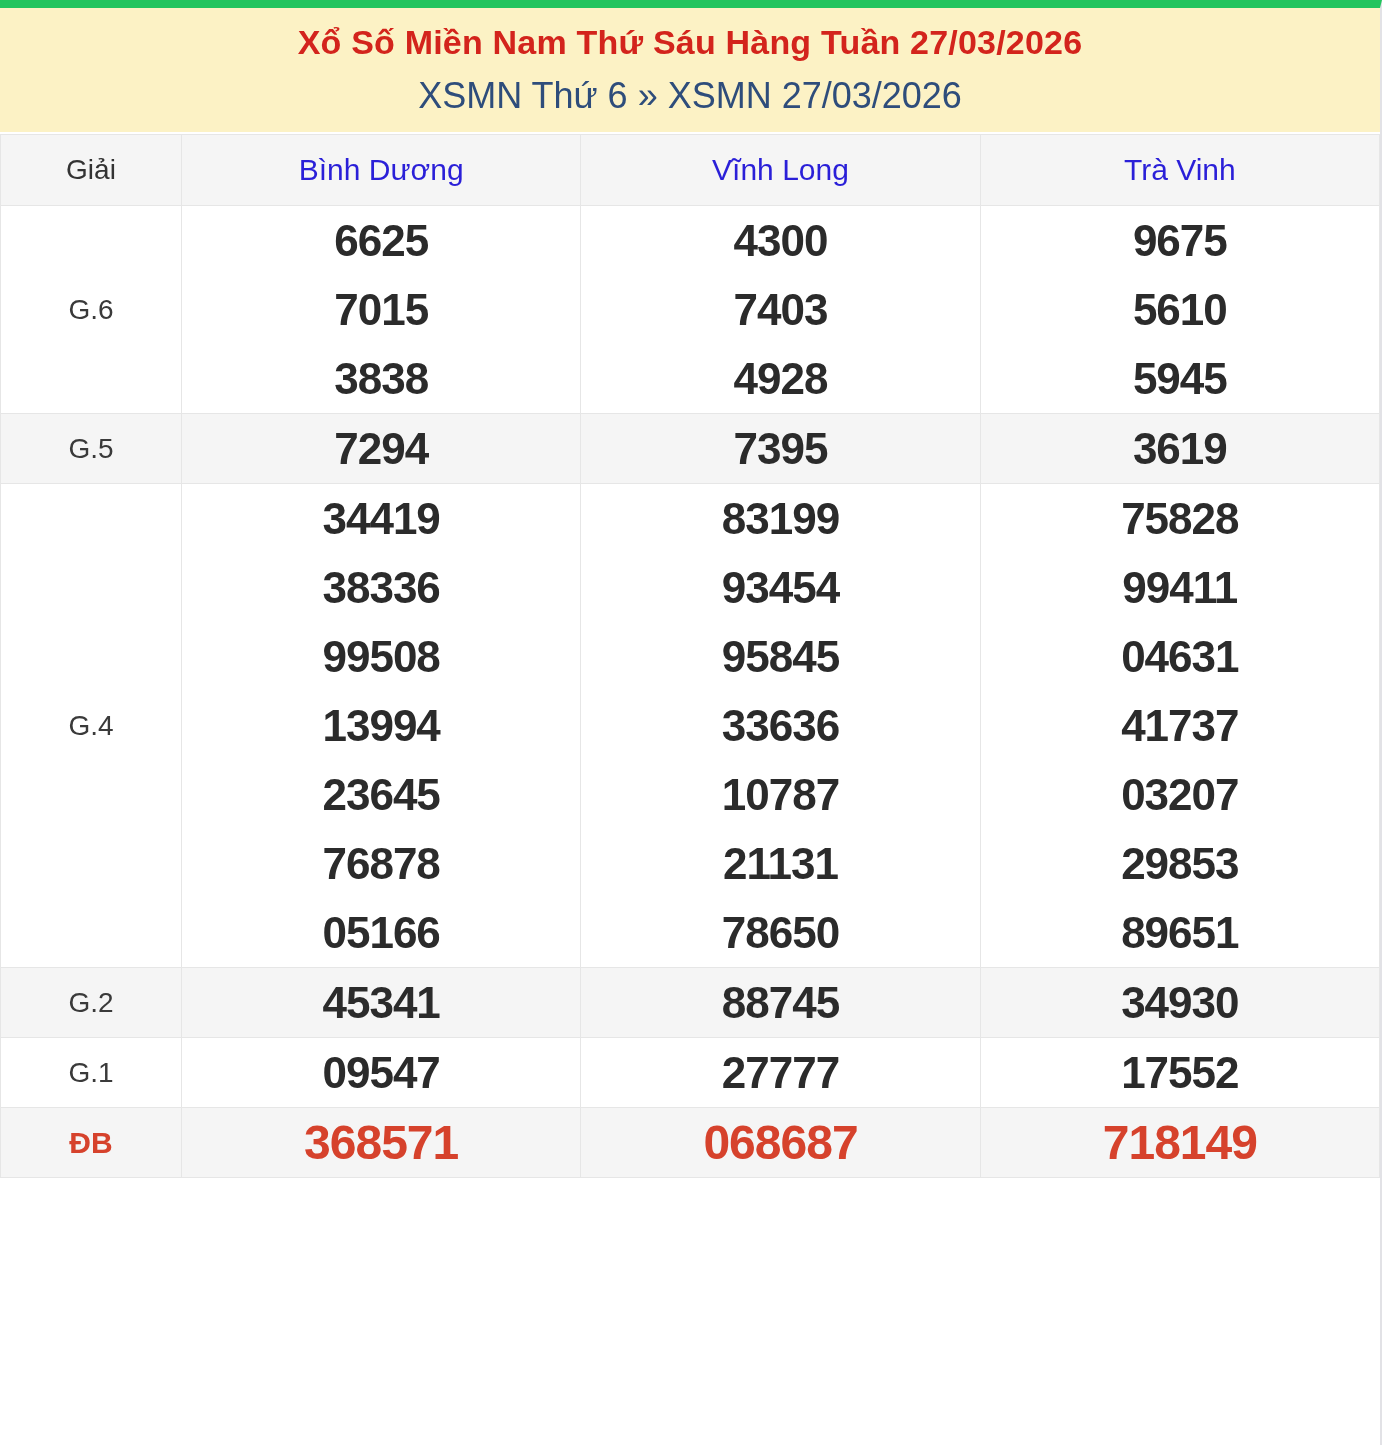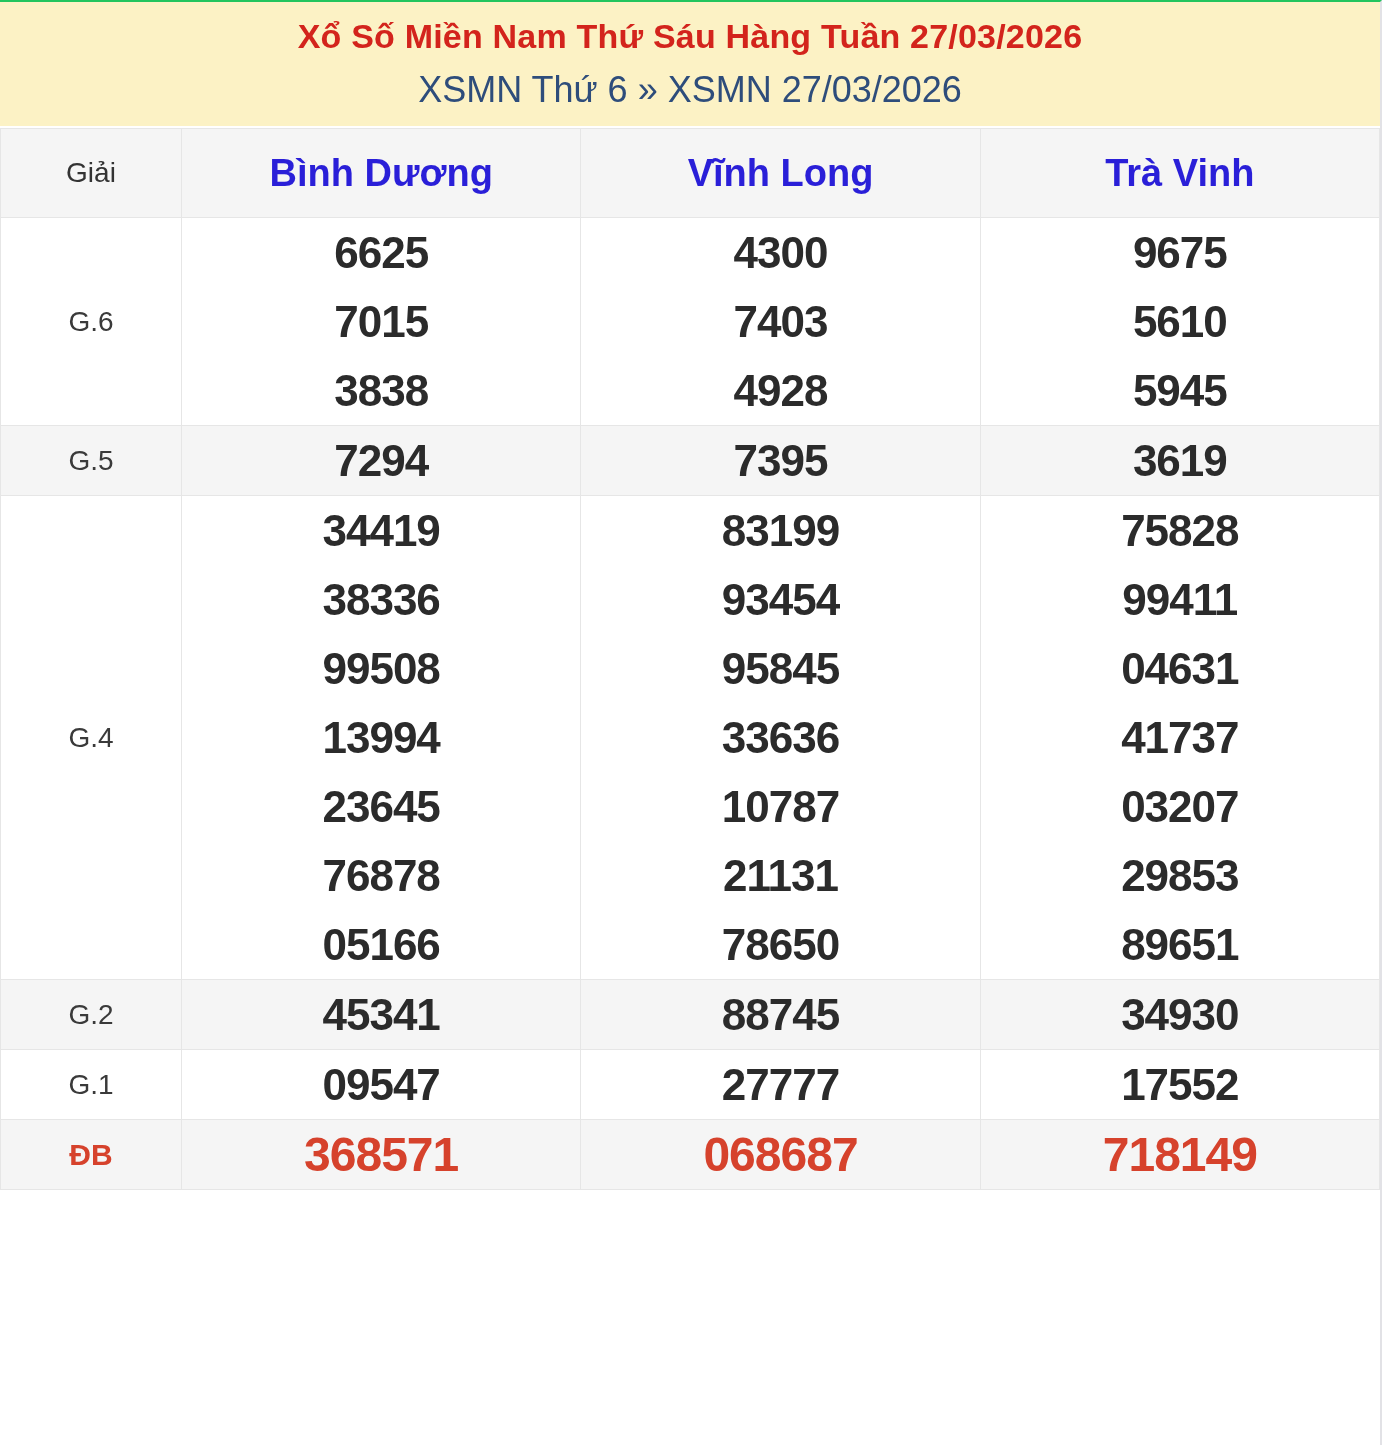--- a/index.html
+++ b/index.html
@@ -9,39 +9,39 @@
     --header-blue:#2a1fd8;
     --subtitle-navy:#2e4d7b;
     --zebra-gray:#f5f5f5;
     --grid-line:#e6e6e6;
     --ink:#2b2b2b;
   }
   html,body{margin:0;padding:0;background:#fff;}
   body{font-family:"Liberation Sans","DejaVu Sans",sans-serif;}
   .page{
     width:1382px;height:1445px;box-sizing:border-box;
-    border-top:2px solid #22c55e;border-right:2px solid #e2e2e6;
+    border-top:8px solid #22c55e;border-right:2px solid #e2e2e6;
     overflow:hidden;background:#fff;
   }
   .banner{
     height:124px;background:var(--banner-bg);
     display:flex;flex-direction:column;align-items:center;justify-content:center;gap:13px;
   }
   .title{color:var(--title-red);font-size:34px;font-weight:bold;letter-spacing:0.2px;}
   .subtitle{color:var(--subtitle-navy);font-size:36px;cursor:pointer;}
   table.results{
     width:100%;border-collapse:collapse;table-layout:fixed;margin-top:2px;
   }
   table.results col.c-prize{width:181px;}
   table.results th,table.results td{
     border:1px solid var(--grid-line);padding:0;text-align:center;vertical-align:middle;
   }
-  thead tr{height:89px;background:var(--zebra-gray);}
+  thead tr{height:71px;background:var(--zebra-gray);}
   th.corner{font-weight:normal;font-size:28px;color:#333;}
-  th.province{color:var(--header-blue);font-size:38px;font-weight:bold;margin-top:8px;}
+  th.province{color:var(--header-blue);font-size:30px;font-weight:normal;margin-top:8px;}
   tbody tr:nth-child(even){background:var(--zebra-gray);}
   td.prize{font-size:28px;color:#3a3a3a;}
   td.prize.red-label{color:var(--number-red);font-size:30px;font-weight:bold;}
   .num{
     height:69px;line-height:69px;font-size:44px;font-weight:bold;
     color:var(--ink);letter-spacing:-1px;
   }
   tr.red .num{color:var(--number-red);}
   tr.large .num{font-size:48px;}
   tr.xlarge .num{font-size:48px;}

